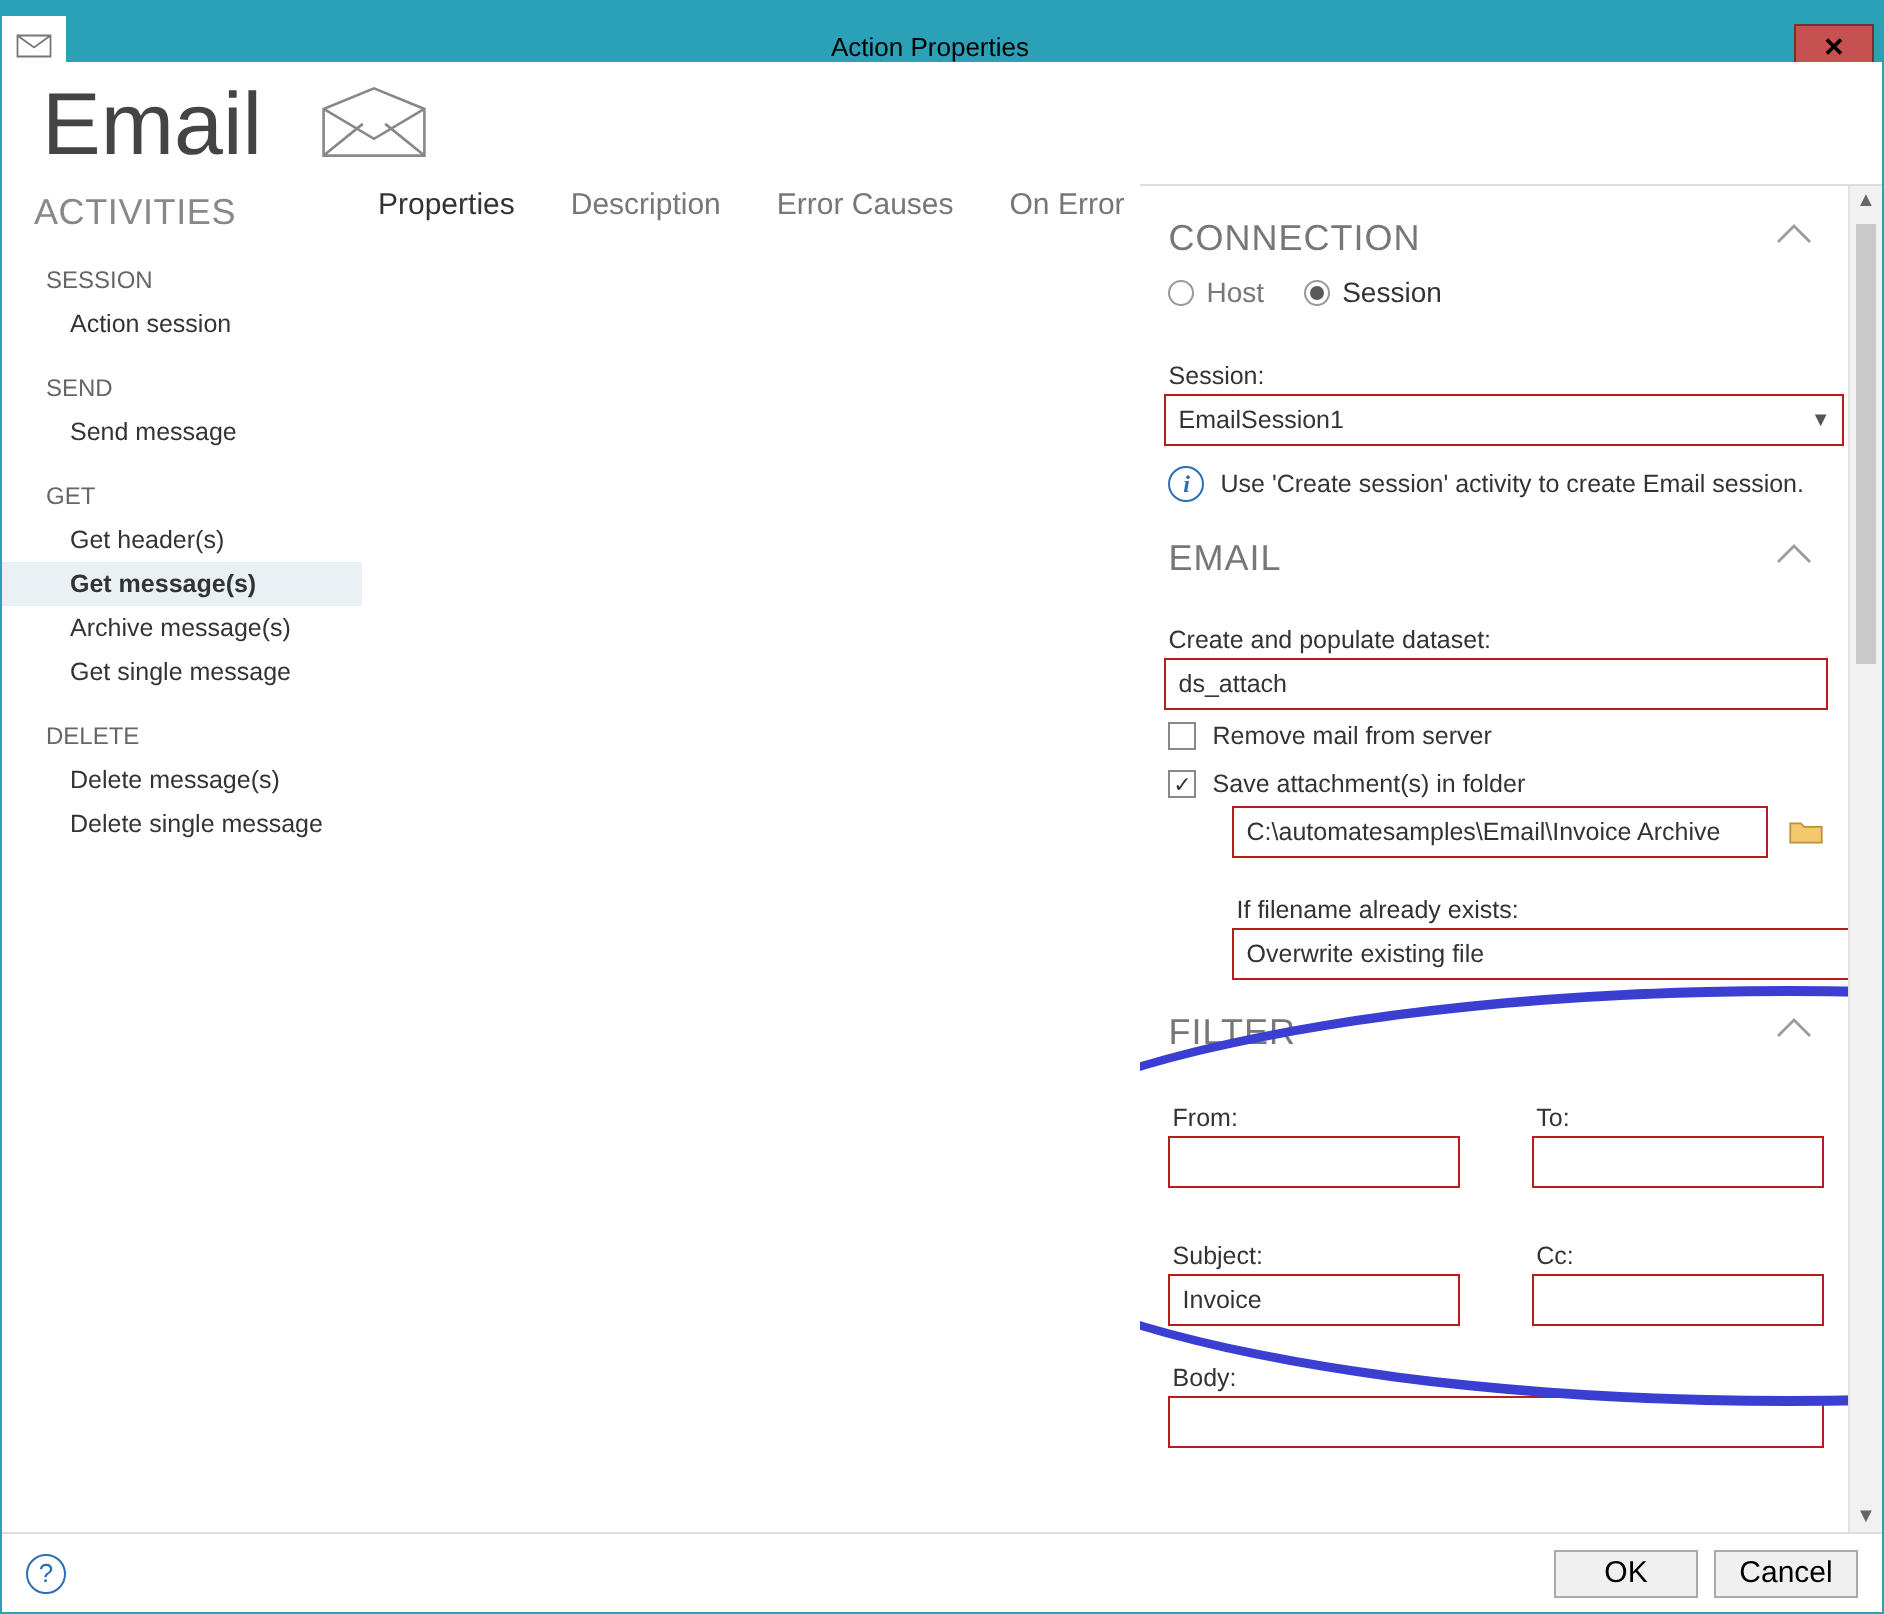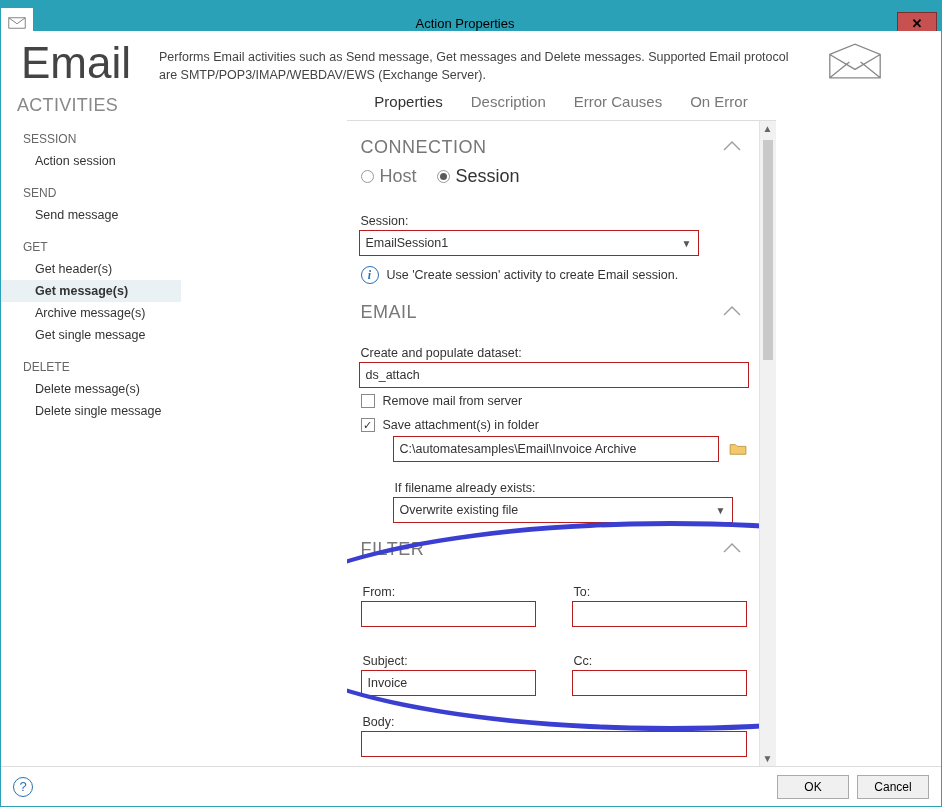--- a/index.html
+++ b/index.html
@@ -26,37 +26,37 @@
 
   
   .sidebar { width: 180px; flex-shrink:0; padding: 0 0 0 0; font-size: 12.5px; color:#555; }
   .sidebar .sb-title { color:#888; font-size: 18px; padding: 4px 16px 10px 16px; letter-spacing: .3px; }
   .sidebar .group-h { color:#666; font-size: 12px; padding: 6px 16px 4px 22px; }
   .sidebar .item { padding: 4px 10px 4px 34px; cursor:pointer; color:#333; }
   .sidebar .item.active { background:#eaf1f4;font-weight:bold; }
   .sidebar .section-gap { height:8px; }
 
   
-  .rightcol { flex:1; display:flex; flex-direction:column; border-left: 0; align-items: center; }
+  .rightcol { flex:1; display:flex; flex-direction:row; border-left: 0; }
   .tabs { display:flex; gap: 28px; padding: 2px 8px 10px 8px; font-size: 15px; color:#777; }
   .tabs .tab { cursor:pointer; }
   .tabs .tab.active { color:#333; font-weight:500; }
 
   .scrollwrap { flex:1; display:flex; overflow:hidden; border-top:1px solid #ddd; }
   .formarea { flex:1; overflow:auto; padding: 10px 10px 12px 12px; background:#fff; position:relative;}
   .vscroll { width:17px; background:#f1f1f1; display:flex; flex-direction:column; align-items:center; justify-content:space-between; border-left:1px solid #e3e3e3; }
   .vscroll .arrow { font-size:10px; color:#666; padding:2px 0; cursor:pointer; }
   .vscroll .track { flex:1; width:100%; position:relative; }
   .vscroll .thumb { position:absolute; left:3px; right:3px; top:4px; height:220px; background:#c9c9c9; border-radius:0; }
 
   .sec-head { display:flex; align-items:center; justify-content:space-between; padding: 6px 6px 4px 2px; }
   .sec-head .lbl { font-size: 18px; color:#777; font-weight:300; letter-spacing:.5px; }
   .sec-head .chev svg { width:22px; height:14px; stroke:#9c9c9c; fill:none; stroke-width:1.4; }
 
-  .radio-row { display:flex; gap: 20px; align-items:center; padding: 4px 0 8px 2px; color:#777; font-size:18px; }
+  .radio-row { display:flex; gap: 20px; align-items:center; padding: 4px 0 8px 2px; color:#777; font-size:14px; }
   .radio { width:13px; height:13px; border:1px solid #999; border-radius:50%; display:inline-flex; align-items:center; justify-content:center; }
   .radio.sel::after{ content:""; width:7px; height:7px; background:#5a5a5a; border-radius:50%; }
   .radio-label { display:flex; align-items:center; gap:6px; cursor:pointer; }
   .radio-label.sel { color:#333; }
 
   .field-lbl { font-size: 12.5px; color:#333; padding: 4px 0 2px 2px; margin-top: 15px; }
   .text-input, .select { width:100%; height:26px; border:1px solid #b91c1c; background:#fff; font-size:12.5px; padding: 0 6px; color:#333; }
   .select { display:flex; align-items:center; justify-content:space-between; cursor:pointer; }
   .select .caret { font-size:10px; color:#555; }
 
@@ -75,21 +75,21 @@
   .two-col { display:flex; gap:36px; padding:2px 2px 0 2px; }
   .two-col .col { flex:1; }
 
   
   .ellipse { position:absolute; border:5px solid #3a3fd1; border-radius:50%; pointer-events:none; }
 
   
   .footer { height:40px; border-top:1px solid #ddd; display:flex; align-items:center; padding:0 12px; gap:8px; }
   .footer .help { width:20px; height:20px; border:1.5px solid #2a6fb5; border-radius:50%; color:#2a6fb5; display:flex; align-items:center; justify-content:center; font-size:13px; cursor:pointer; }
   .footer .spacer { flex:1; }
-  .footer button { width:72px; height:24px; background:#f0f0f0; border:1px solid #aaa; font-size:12px; cursor:pointer; }
+  .footer button { width:72px; height:24px; background:#f0f0f0; border:1px solid #aaa; font-size:15px; cursor:pointer; }
 
 </style>
 </head>
 <body>
 
 <div class="titlebar">
   <div class="sys-icon">
     <svg viewBox="0 0 24 18">
         <path d="M1 2h22v14H1z M1 2l11 8 11-8" fill="none" stroke="#777" stroke-width="1.2"></path>
       </svg>
@@ -97,21 +97,20 @@
   <div class="title">Action Properties</div>
   <div class="close">
       <span>✕</span>
     </div>
 </div>
 
 <div class="client">
 
   <div class="header">
     <div class="big-title">Email</div>
-    <div class="desc">Performs Email activities such as Send message, Get messages and Delete messages. Supported Email protocol are SMTP/POP3/IMAP/WEBDAV/EWS (Exchange Server).</div>
     <div class="hicon">
       <svg viewBox="0 0 60 42">
           <path d="M3 14 L30 3 L57 14 L57 39 L3 39 Z M3 14 L30 30 L57 14 M3 39 L24 22 M57 39 L36 22"></path>
         </svg>
     </div>
   </div>
 
   <div class="mainrow">
 
     <div class="sidebar">

